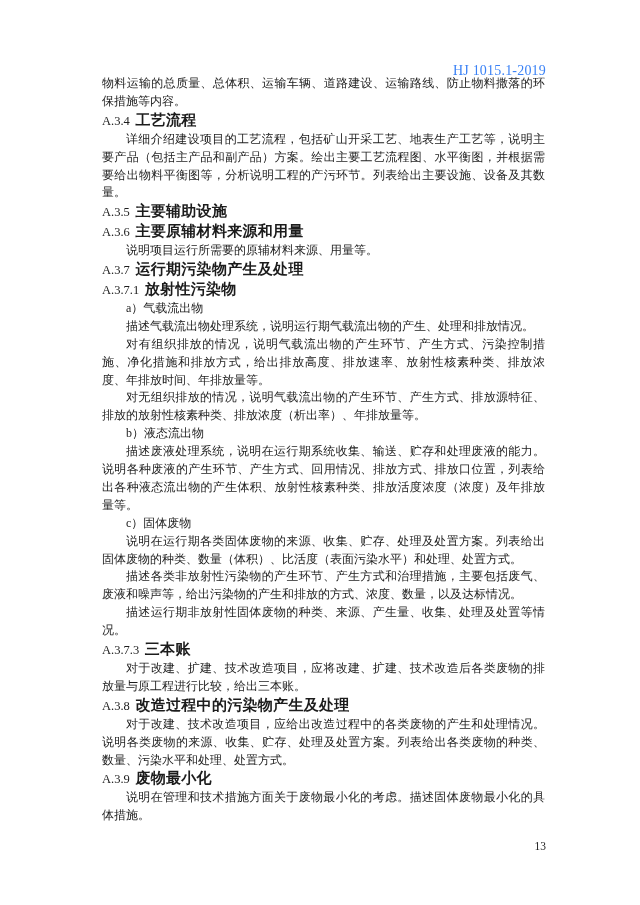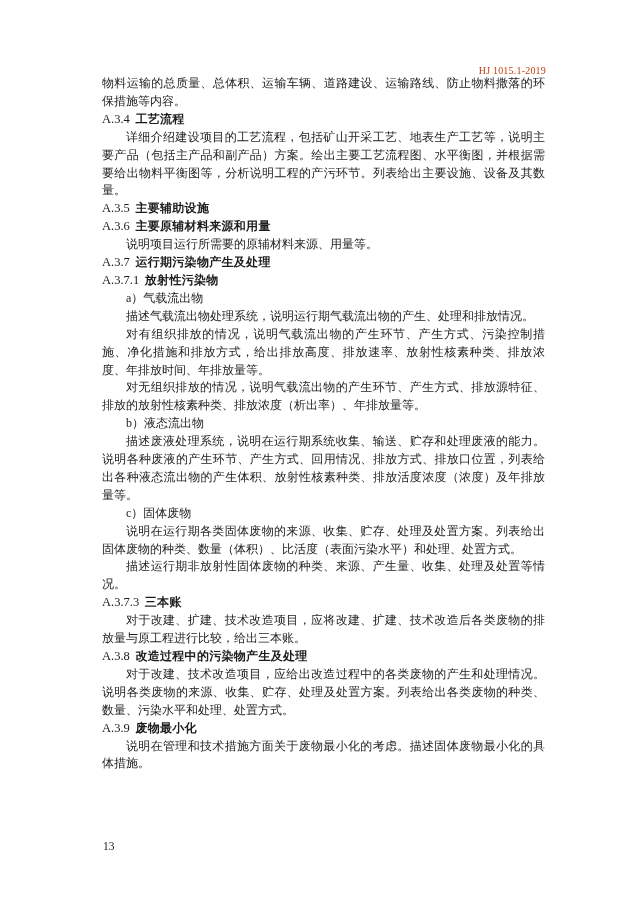--- a/index.html
+++ b/index.html
@@ -16,24 +16,24 @@
     font-family: "Liberation Serif", serif;
     color: #1c1c1c;
   }
   .doc-header {
     position: absolute;
     top: 64px;
     left: 103px;
     width: 443px;
     text-align: right;
     font-family: "Liberation Serif", serif;
-    font-size: 10px;
+    font-size: 14px;
     line-height: 14px;
     letter-spacing: 0.2px;
-    color: #c2410c;
+    color: #3b82f6;
     white-space: nowrap;
   }
   .content {
     position: absolute;
     top: 75px;
     left: 102px;
     width: 443px;
     font-size: 12px;
     line-height: 17.9px;
     text-align: justify;
@@ -56,29 +56,29 @@
   }
   .h-num {
     font-family: "Liberation Serif", serif;
     font-weight: normal;
     font-size: 12.5px;
     margin-right: 0.45em;
   }
   .h-title {
     font-family: "Liberation Sans", sans-serif;
     font-weight: 700;
-    font-size: 12px;
+    font-size: 15px;
     letter-spacing: 0.3px;
   }
   .page-number {
     position: absolute;
     top: 840px;
     left: 103px;
     width: 443px;
-    text-align: left;
+    text-align: right;
     font-family: "Liberation Serif", serif;
     font-size: 11.5px;
     color: #1c1c1c;
   }
 </style>
 </head>
 <body>
 
 <div class="page">
   <div class="doc-header">HJ 1015.1-2019</div>
@@ -93,20 +93,21 @@
       <div class="heading"><span class="h-num">A.3.7</span><span class="h-title">运行期污染物产生及处理</span></div>
       <div class="heading"><span class="h-num">A.3.7.1</span><span class="h-title">放射性污染物</span></div>
       <p class="block">a）气载流出物</p>
       <p class="block">描述气载流出物处理系统，说明运行期气载流出物的产生、处理和排放情况。</p>
       <p class="block">对有组织排放的情况，说明气载流出物的产生环节、产生方式、污染控制措施、净化措施和排放方式，给出排放高度、排放速率、放射性核素种类、排放浓度、年排放时间、年排放量等。</p>
       <p class="block">对无组织排放的情况，说明气载流出物的产生环节、产生方式、排放源特征、排放的放射性核素种类、排放浓度（析出率）、年排放量等。</p>
       <p class="block">b）液态流出物</p>
       <p class="block">描述废液处理系统，说明在运行期系统收集、输送、贮存和处理废液的能力。说明各种废液的产生环节、产生方式、回用情况、排放方式、排放口位置，列表给出各种液态流出物的产生体积、放射性核素种类、排放活度浓度（浓度）及年排放量等。</p>
       <p class="block">c）固体废物</p>
       <p class="block">说明在运行期各类固体废物的来源、收集、贮存、处理及处置方案。列表给出固体废物的种类、数量（体积）、比活度（表面污染水平）和处理、处置方式。</p>
+      <p class="block">描述各类非放射性污染物的产生环节、产生方式和治理措施，主要包括废气、废液和噪声等，给出污染物的产生和排放的方式、浓度、数量，以及达标情况。</p>
       <p class="block">描述运行期非放射性固体废物的种类、来源、产生量、收集、处理及处置等情况。</p>
       <div class="heading"><span class="h-num">A.3.7.3</span><span class="h-title">三本账</span></div>
       <p class="block">对于改建、扩建、技术改造项目，应将改建、扩建、技术改造后各类废物的排放量与原工程进行比较，给出三本账。</p>
       <div class="heading"><span class="h-num">A.3.8</span><span class="h-title">改造过程中的污染物产生及处理</span></div>
       <p class="block">对于改建、技术改造项目，应给出改造过程中的各类废物的产生和处理情况。说明各类废物的来源、收集、贮存、处理及处置方案。列表给出各类废物的种类、数量、污染水平和处理、处置方式。</p>
       <div class="heading"><span class="h-num">A.3.9</span><span class="h-title">废物最小化</span></div>
       <p class="block">说明在管理和技术措施方面关于废物最小化的考虑。描述固体废物最小化的具体措施。</p>
     </div>
 
   <div class="page-number">13</div>

